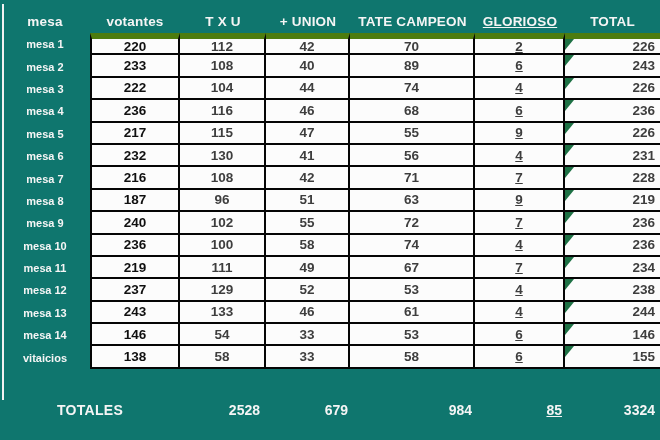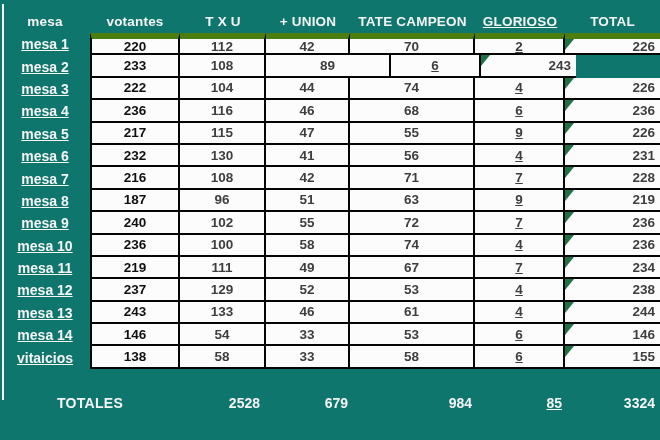--- a/index.html
+++ b/index.html
@@ -38,32 +38,32 @@
   .tbody .row{height:22.4px;}
   .cellw{
     background:#fcfcfc;
     border-right:2px solid #050505;
     border-bottom:2px solid #050505;
     color:#3e3e3e;font-weight:600;font-size:13.5px;
   }
   .cellw.w-vot{border-left:2px solid #050505;color:#101010;font-weight:bold;}
   .tbody .row:first-child .cellw{border-top:6px solid #4d7c0f;}
   .cell-label{
-    color:#f5f5f5;font-weight:bold;font-size:14px;background:transparent;text-decoration:underline;
+    color:#f5f5f5;font-weight:bold;font-size:11px;background:transparent;
   }
   .cellw.w-total{
     position:relative;justify-content:flex-end;padding-right:5px;border-right:none;
   }
   .tri{
     position:absolute;left:0;top:0;width:0;height:0;
     border-top:11px solid #1e7145;
     border-right:9px solid transparent;
   }
   
-  .totals{margin-top:21px;height:26px;color:#f5f5f5;font-weight:bold;font-size:14px;}
+  .totals{margin-top:28px;height:26px;color:#f5f5f5;font-weight:bold;font-size:14px;}
   .totals .t-label{width:180px;justify-content:center;letter-spacing:.3px;}
   .totals .t-num{justify-content:flex-end;}
   .totals .w-txu{padding-right:6px;}
   .totals .w-union{padding-right:2px;text-align:center;}
   .totals .w-tate{padding-right:3px;}
   .totals .w-glo{padding-right:3px;}
   .totals .w-total{padding-right:5px;}
 </style>
 </head>
 <body>
@@ -93,20 +93,21 @@
     <div class="cell cellw w-glo">2</div>
     <div class="cell cellw w-total">
       <span class="tri"></span>
       <span>226</span>
     </div>
   </div>
         <div class="row">
     <div class="cell cell-label w-label">mesa 2</div>
     <div class="cell cellw w-vot">233</div>
     <div class="cell cellw w-txu">108</div>
+    <div class="cell cellw w-union">40</div>
     <div class="cell cellw w-tate">89</div>
     <div class="cell cellw w-glo">6</div>
     <div class="cell cellw w-total">
       <span class="tri"></span>
       <span>243</span>
     </div>
   </div>
         <div class="row">
     <div class="cell cell-label w-label">mesa 3</div>
     <div class="cell cellw w-vot">222</div>

